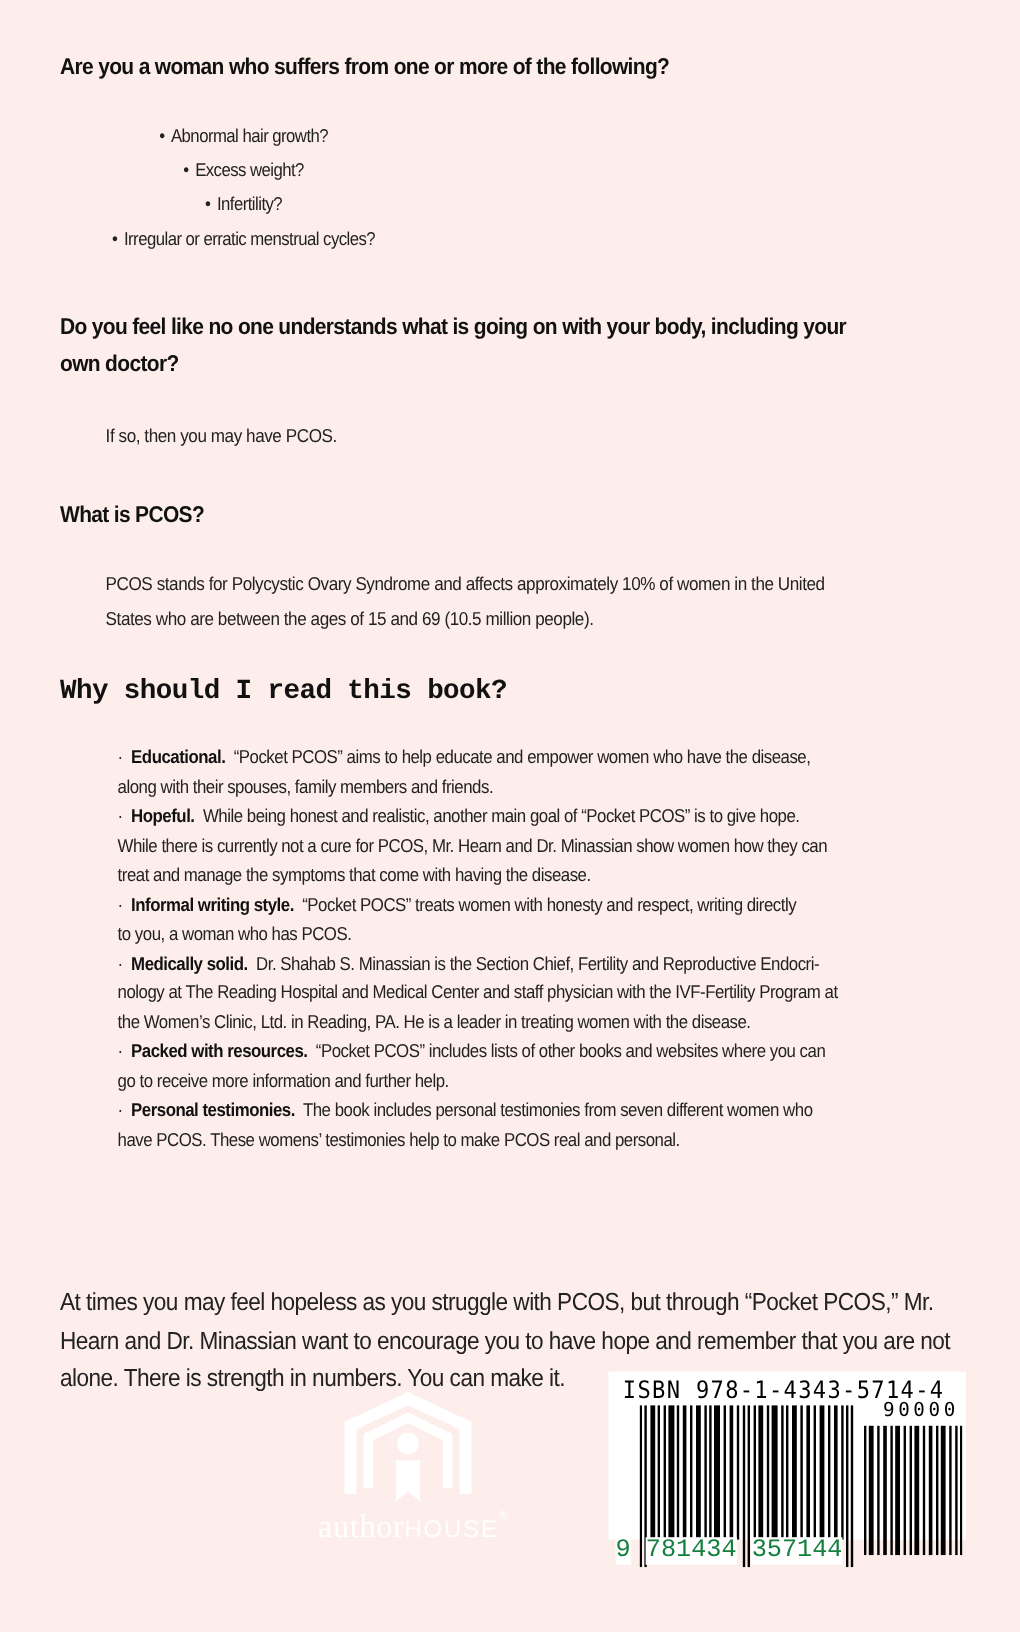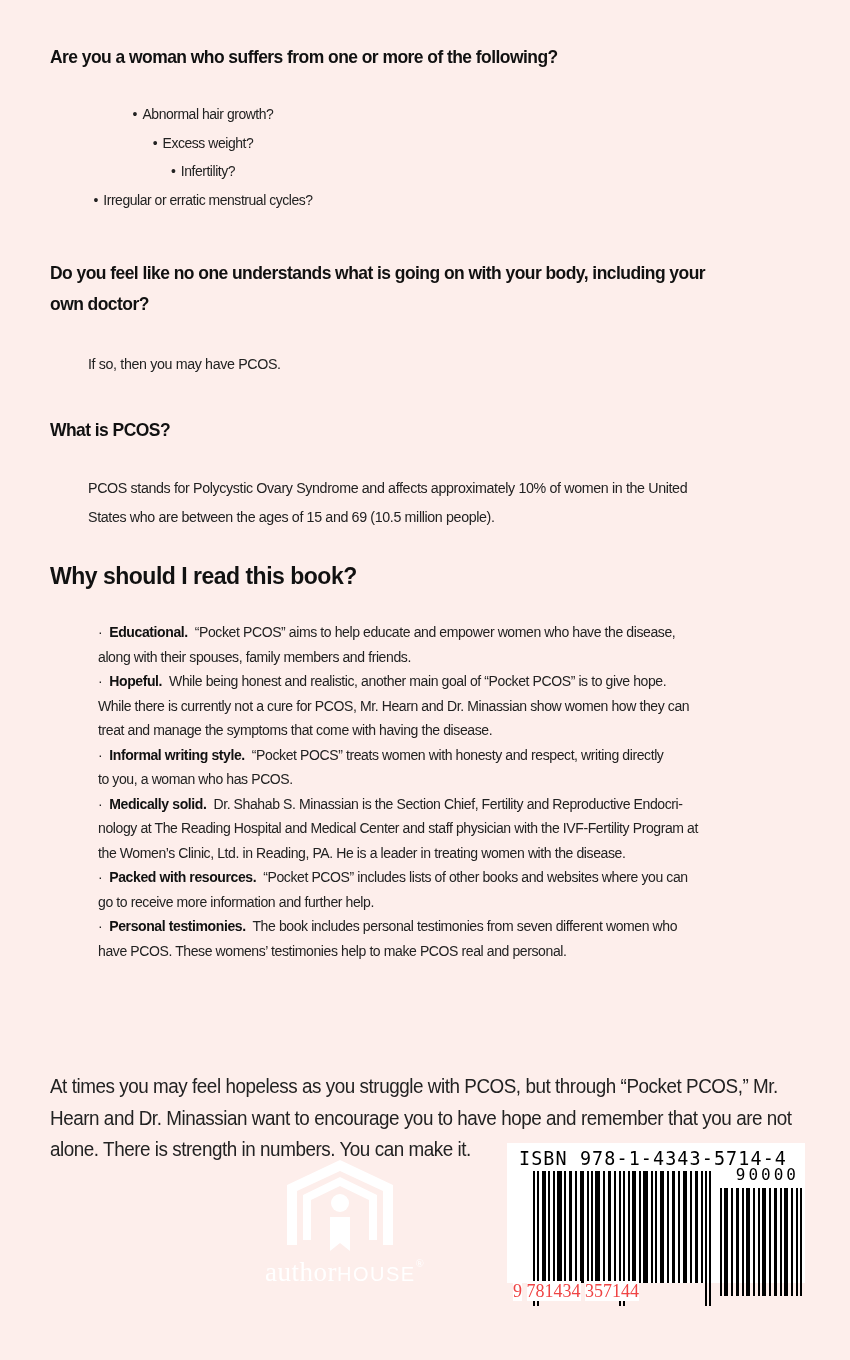--- a/index.html
+++ b/index.html
@@ -101,22 +101,22 @@
     .addon-code {
       position: absolute; right: 6px; top: 22px;
       font-family: "DejaVu Sans Mono", monospace;
       font-size: 16px; letter-spacing: 3px;
       color: #000;
     }
     .bars-main { position: absolute; left: 26px; top: 28px; }
     .bars-addon { position: absolute; left: 213px; top: 45px; }
     .human-digits {
       position: absolute; left: 6px; top: 138px;
-      font-family: Liberation Serif, serif;
-      font-size: 18px; color: #ef4444; white-space: nowrap;
+      font-family: Liberation Mono, monospace;
+      font-size: 21px; color: #15803d; white-space: nowrap;
     }
     .human-digits span { background: #fff; }
     .logo {
       position: absolute; left: 265px; top: 1155px; width: 210px; height: 150px;
     }
     .logo-text {
       position: absolute; left: 0; top: 102px;
       font-family: "Liberation Serif", serif;
       font-size: 27px; color: #ffffff; letter-spacing: 0.5px;
       white-space: nowrap;
@@ -142,21 +142,21 @@
     <span>own doctor?</span>
   </h2>
   <p class="txt" style="left:88px; top:350px;">If so, then you may have PCOS.</p>
 
   <h2 class="h-bold" style="left:50px; top:419px;">What is PCOS?</h2>
   <p class="txt" style="left:88px; top:474px;">
     <span>PCOS stands for Polycystic Ovary Syndrome and affects approximately 10% of women in the United</span><br>
     <span>States who are between the ages of 15 and 69 (10.5 million people).</span>
   </p>
 
-  <h2 class="h-big" style="left:50px; top:563px;">Why should I read this book?</h2>
+  <h2 class="h-big" style="left:50px; top:563px;font-family:Liberation Mono, monospace;">Why should I read this book?</h2>
 
   <ul class="reasons">
     <li>·&nbsp; <b>Educational.</b>&nbsp; <span>“Pocket PCOS” aims to help educate and empower women who have the disease,</span><br><span>along with their spouses, family members and friends.</span></li>
     <li>·&nbsp; <b>Hopeful.</b>&nbsp; <span>While being honest and realistic, another main goal of “Pocket PCOS” is to give hope.</span><br><span>While there is currently not a cure for PCOS, Mr. Hearn and Dr. Minassian show women how they can</span><br><span>treat and manage the symptoms that come with having the disease.</span></li>
     <li>·&nbsp; <b>Informal writing style.</b>&nbsp; <span>“Pocket POCS” treats women with honesty and respect, writing directly</span><br><span>to you, a woman who has PCOS.</span></li>
     <li>·&nbsp; <b>Medically solid.</b>&nbsp; <span>Dr. Shahab S. Minassian is the Section Chief, Fertility and Reproductive Endocri-</span><br><span>nology at The Reading Hospital and Medical Center and staff physician with the IVF-Fertility Program at</span><br><span>the Women’s Clinic, Ltd. in Reading, PA.  He is a leader in treating women with the disease.</span></li>
     <li>·&nbsp; <b>Packed with resources.</b>&nbsp; <span>“Pocket PCOS” includes lists of other books and websites where you can</span><br><span>go to receive more information and further help.</span></li>
     <li>·&nbsp; <b>Personal testimonies.</b>&nbsp; <span>The book includes personal testimonies from seven different women who</span><br><span>have PCOS.  These womens’ testimonies help to make PCOS real and personal.</span></li>
   </ul>
 

